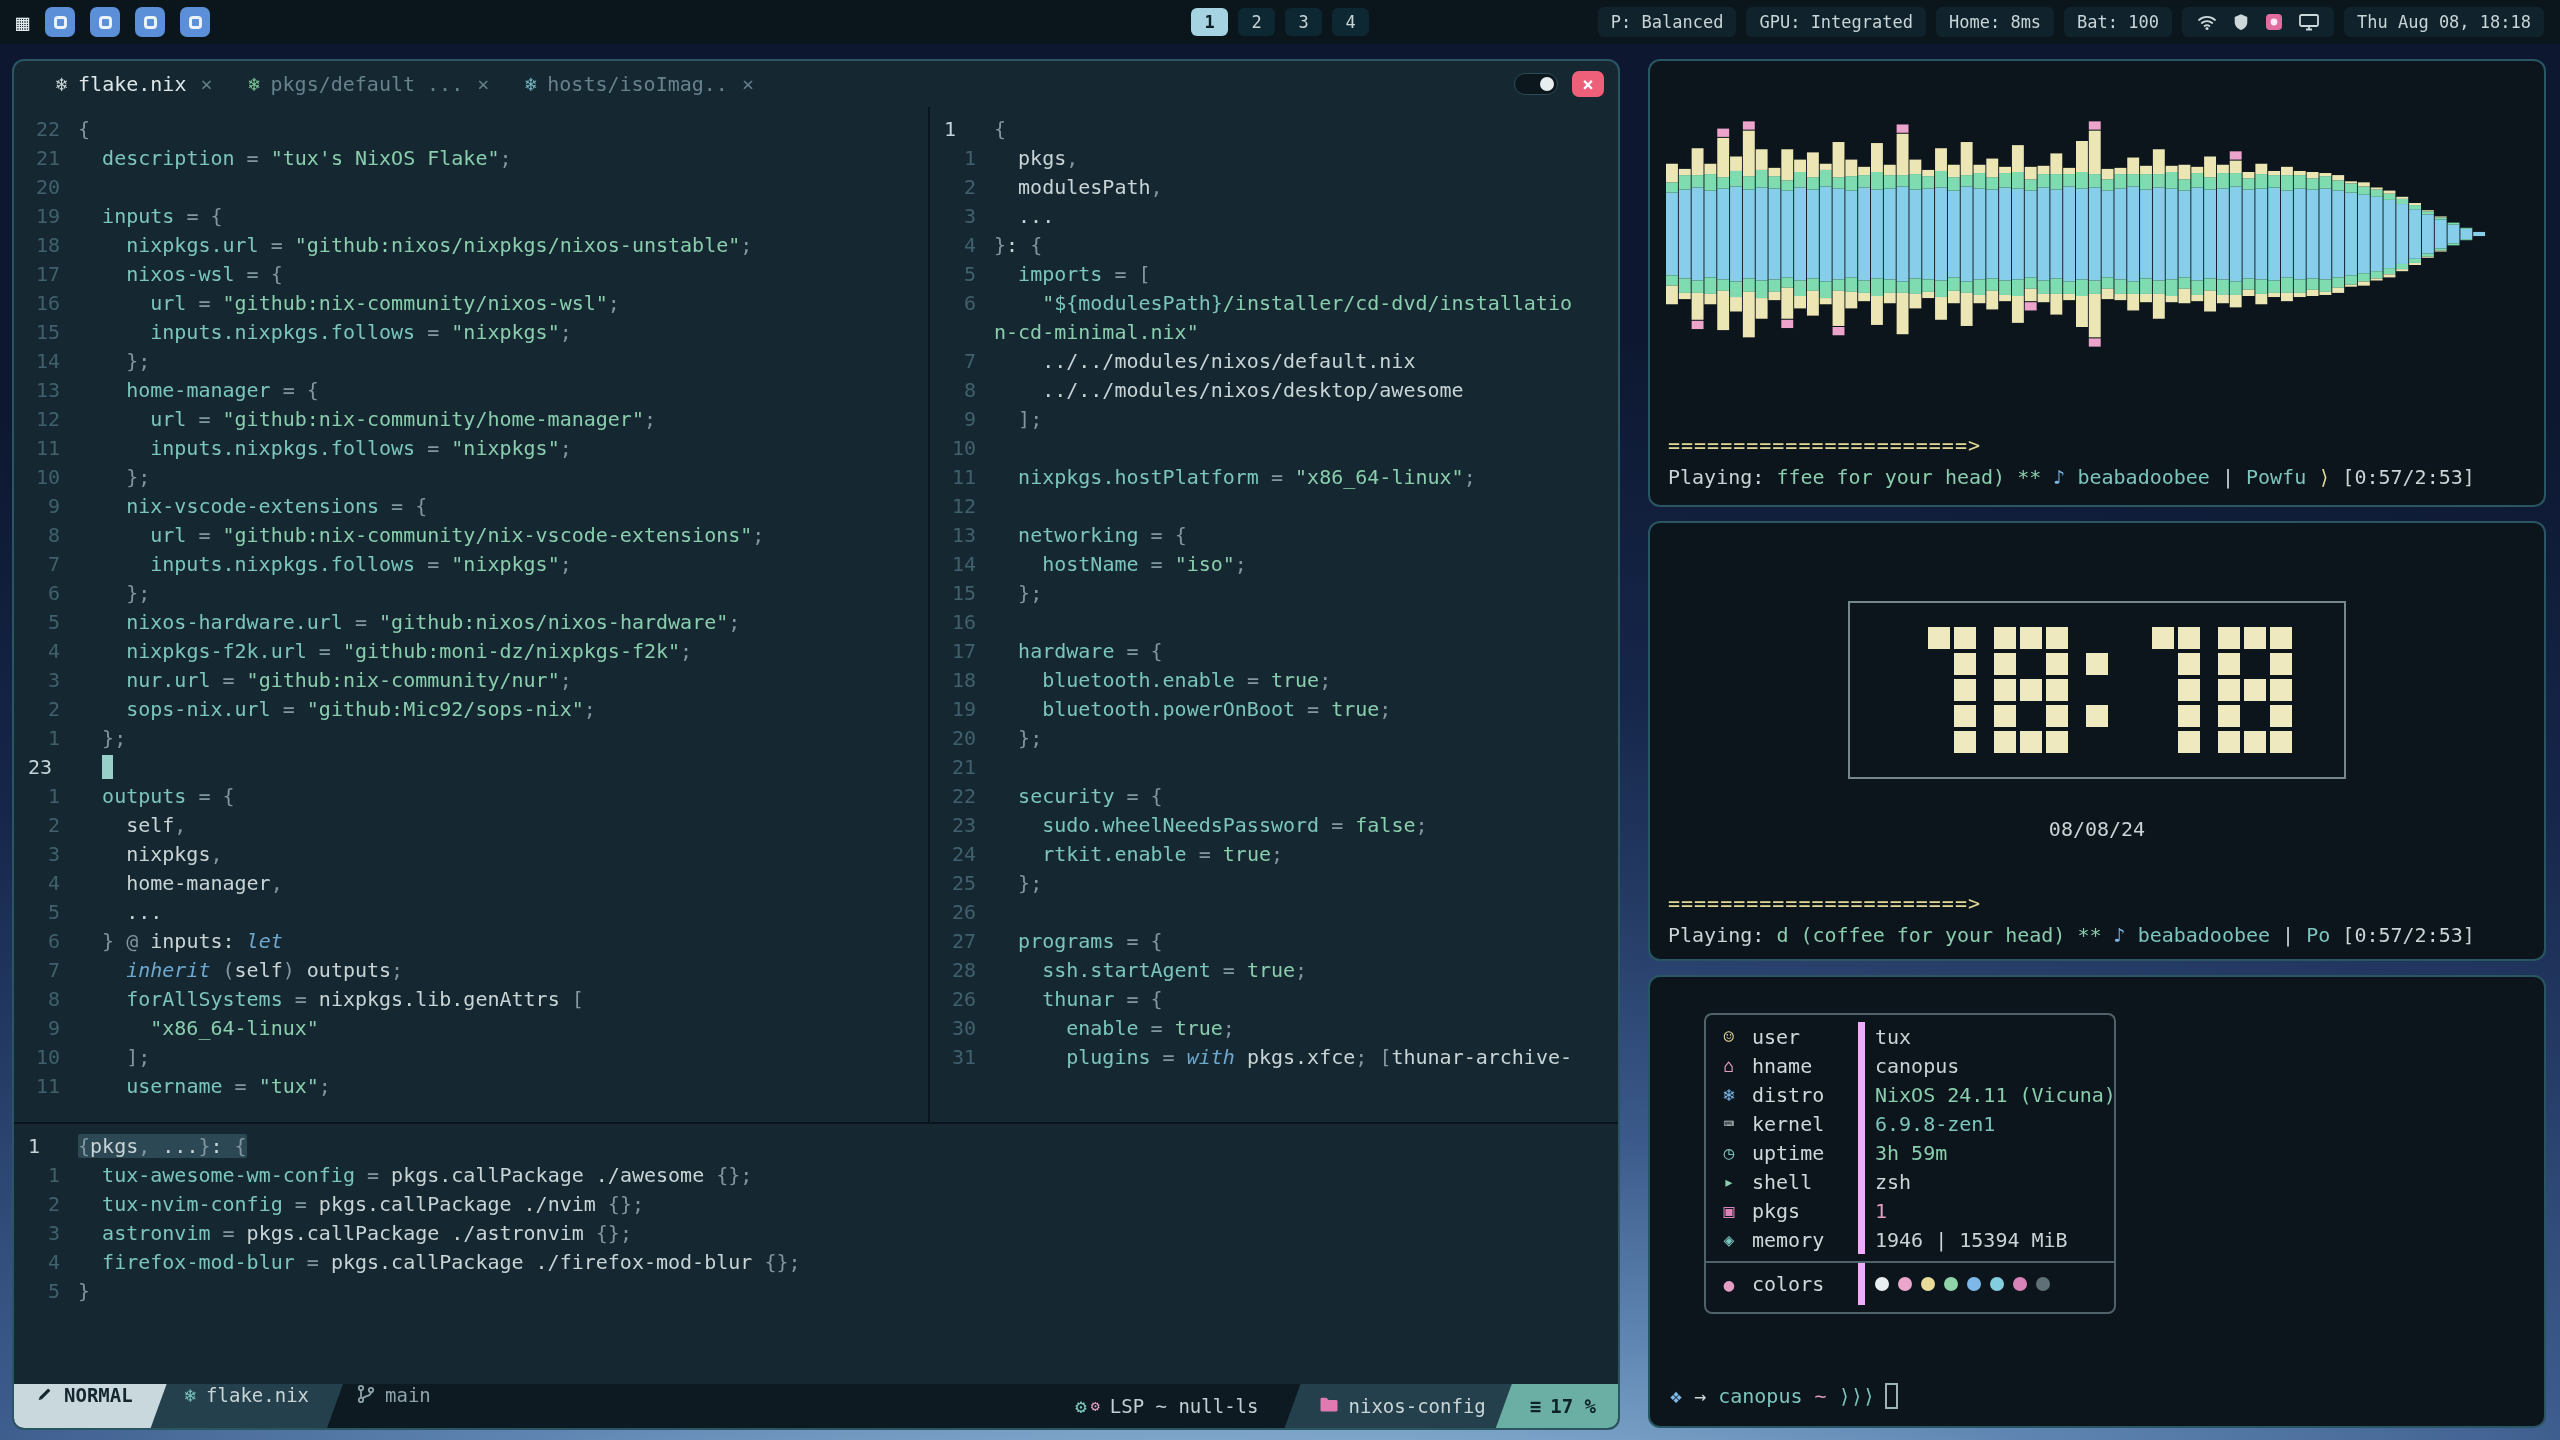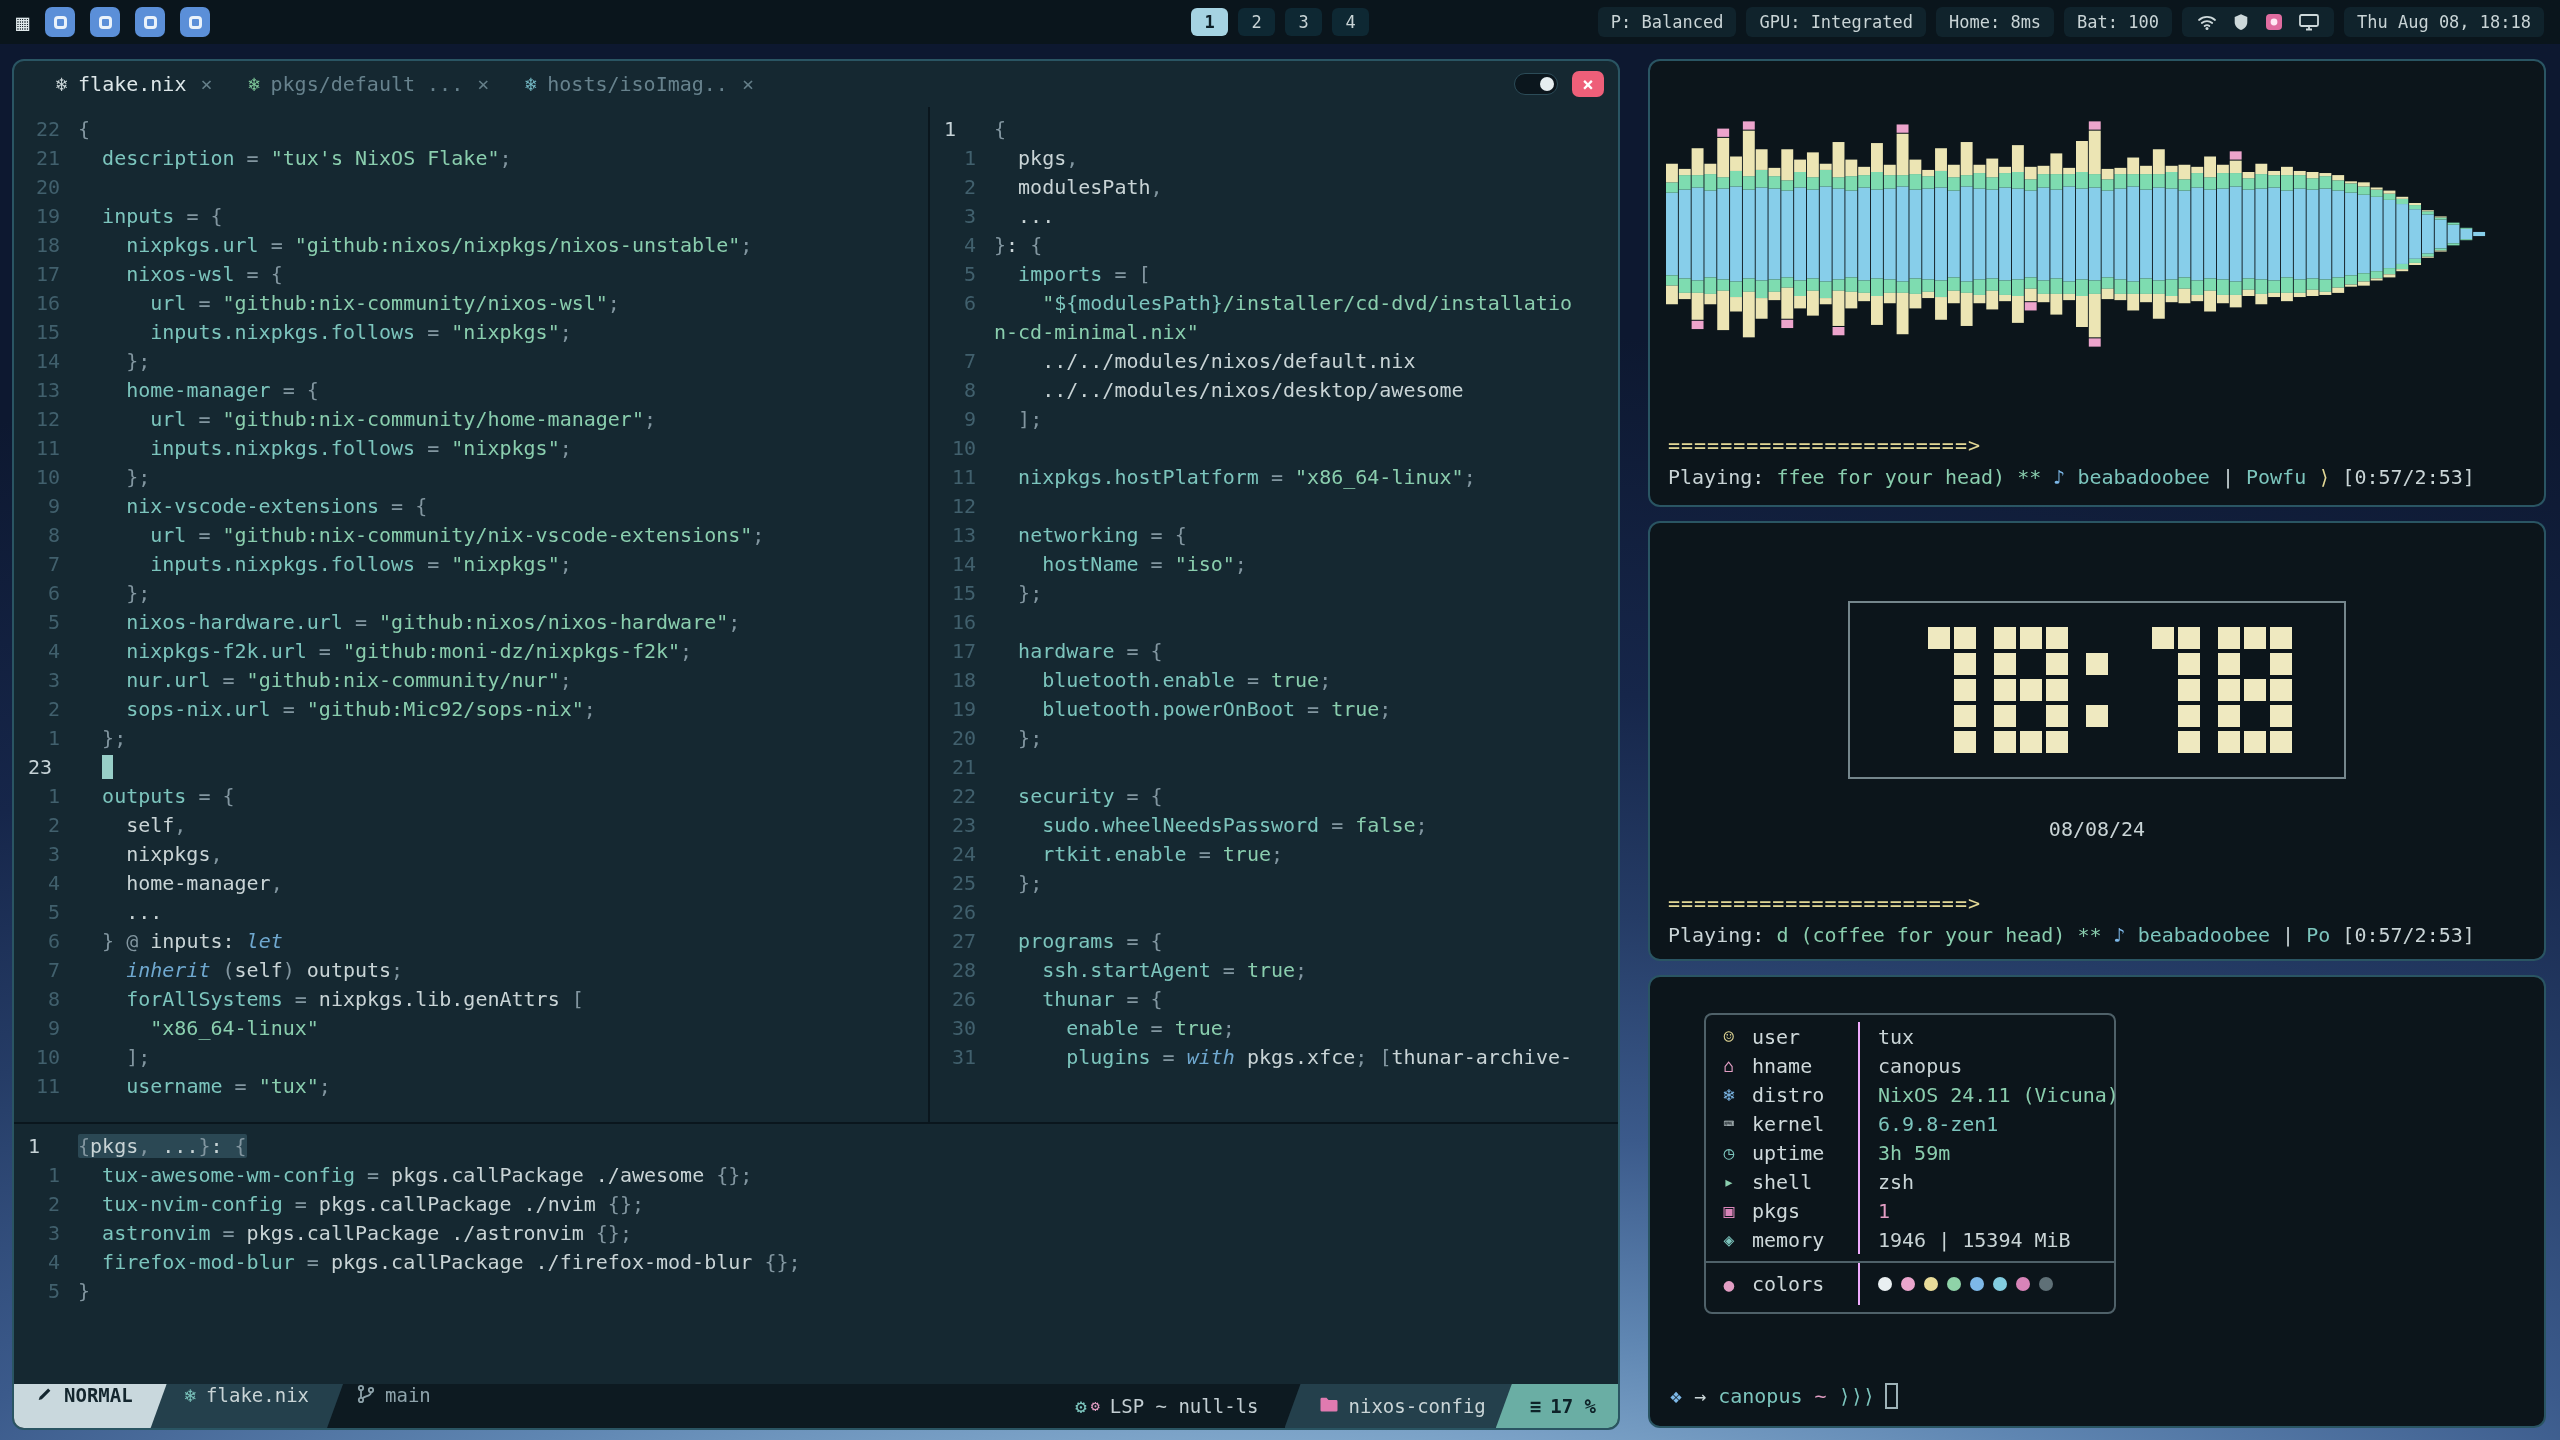--- a/index.html
+++ b/index.html
@@ -87,21 +87,21 @@
   .digit{display:grid;grid-template-columns:repeat(3,22px);grid-auto-rows:22px;gap:4px}
   .colon{display:grid;grid-template-columns:22px;grid-auto-rows:22px;gap:4px}
   .cell{background:transparent}
   .cell.on{background:var(--cream)}
   .clock-date{position:absolute;top:294px;left:50%;transform:translateX(-50%);color:var(--fg)}
   
   .fetch-box{position:absolute;left:54px;top:36px;width:412px;border:2px solid #4f6169;border-radius:8px;padding:7px 0;background:transparent}
   .frow{display:flex;align-items:stretch;height:29px}
   .frow .ficon{width:46px;flex:none;display:flex;align-items:center;justify-content:center;font-size:18px}
   .frow .flabel{width:106px;flex:none;display:flex;align-items:center;color:#cfd9db}
-  .frow .fval{flex:1;border-left:2px solid #f0abfc;display:flex;align-items:center;padding-left:18px;white-space:pre}
+  .frow .fval{flex:1;border-left:7px solid #f0abfc;display:flex;align-items:center;padding-left:10px;white-space:pre}
   .frow.colors{height:44px;border-top:2px solid #4f6169;margin-top:7px;padding-top:0}
   .dot{display:inline-block;width:14px;height:14px;border-radius:50%;margin-right:9px}
   .prompt{position:absolute;left:20px;top:406px;display:flex;align-items:center;white-space:pre}
   .pcursor{display:inline-block;width:13px;height:26px;border:2px solid #9fb3b8;margin-left:10px}
   .ic-yellow{color:var(--yellow)} .ic-pink{color:var(--pink)} .ic-blue{color:var(--blue)}
   .ic-cyan{color:var(--cyan)} .ic-green{color:var(--green)} .ic-magenta{color:var(--magenta)}
   .ic-fg{color:var(--fg)} .ic-teal{color:var(--cyan)}
 </style>
 </head>
 <body>

